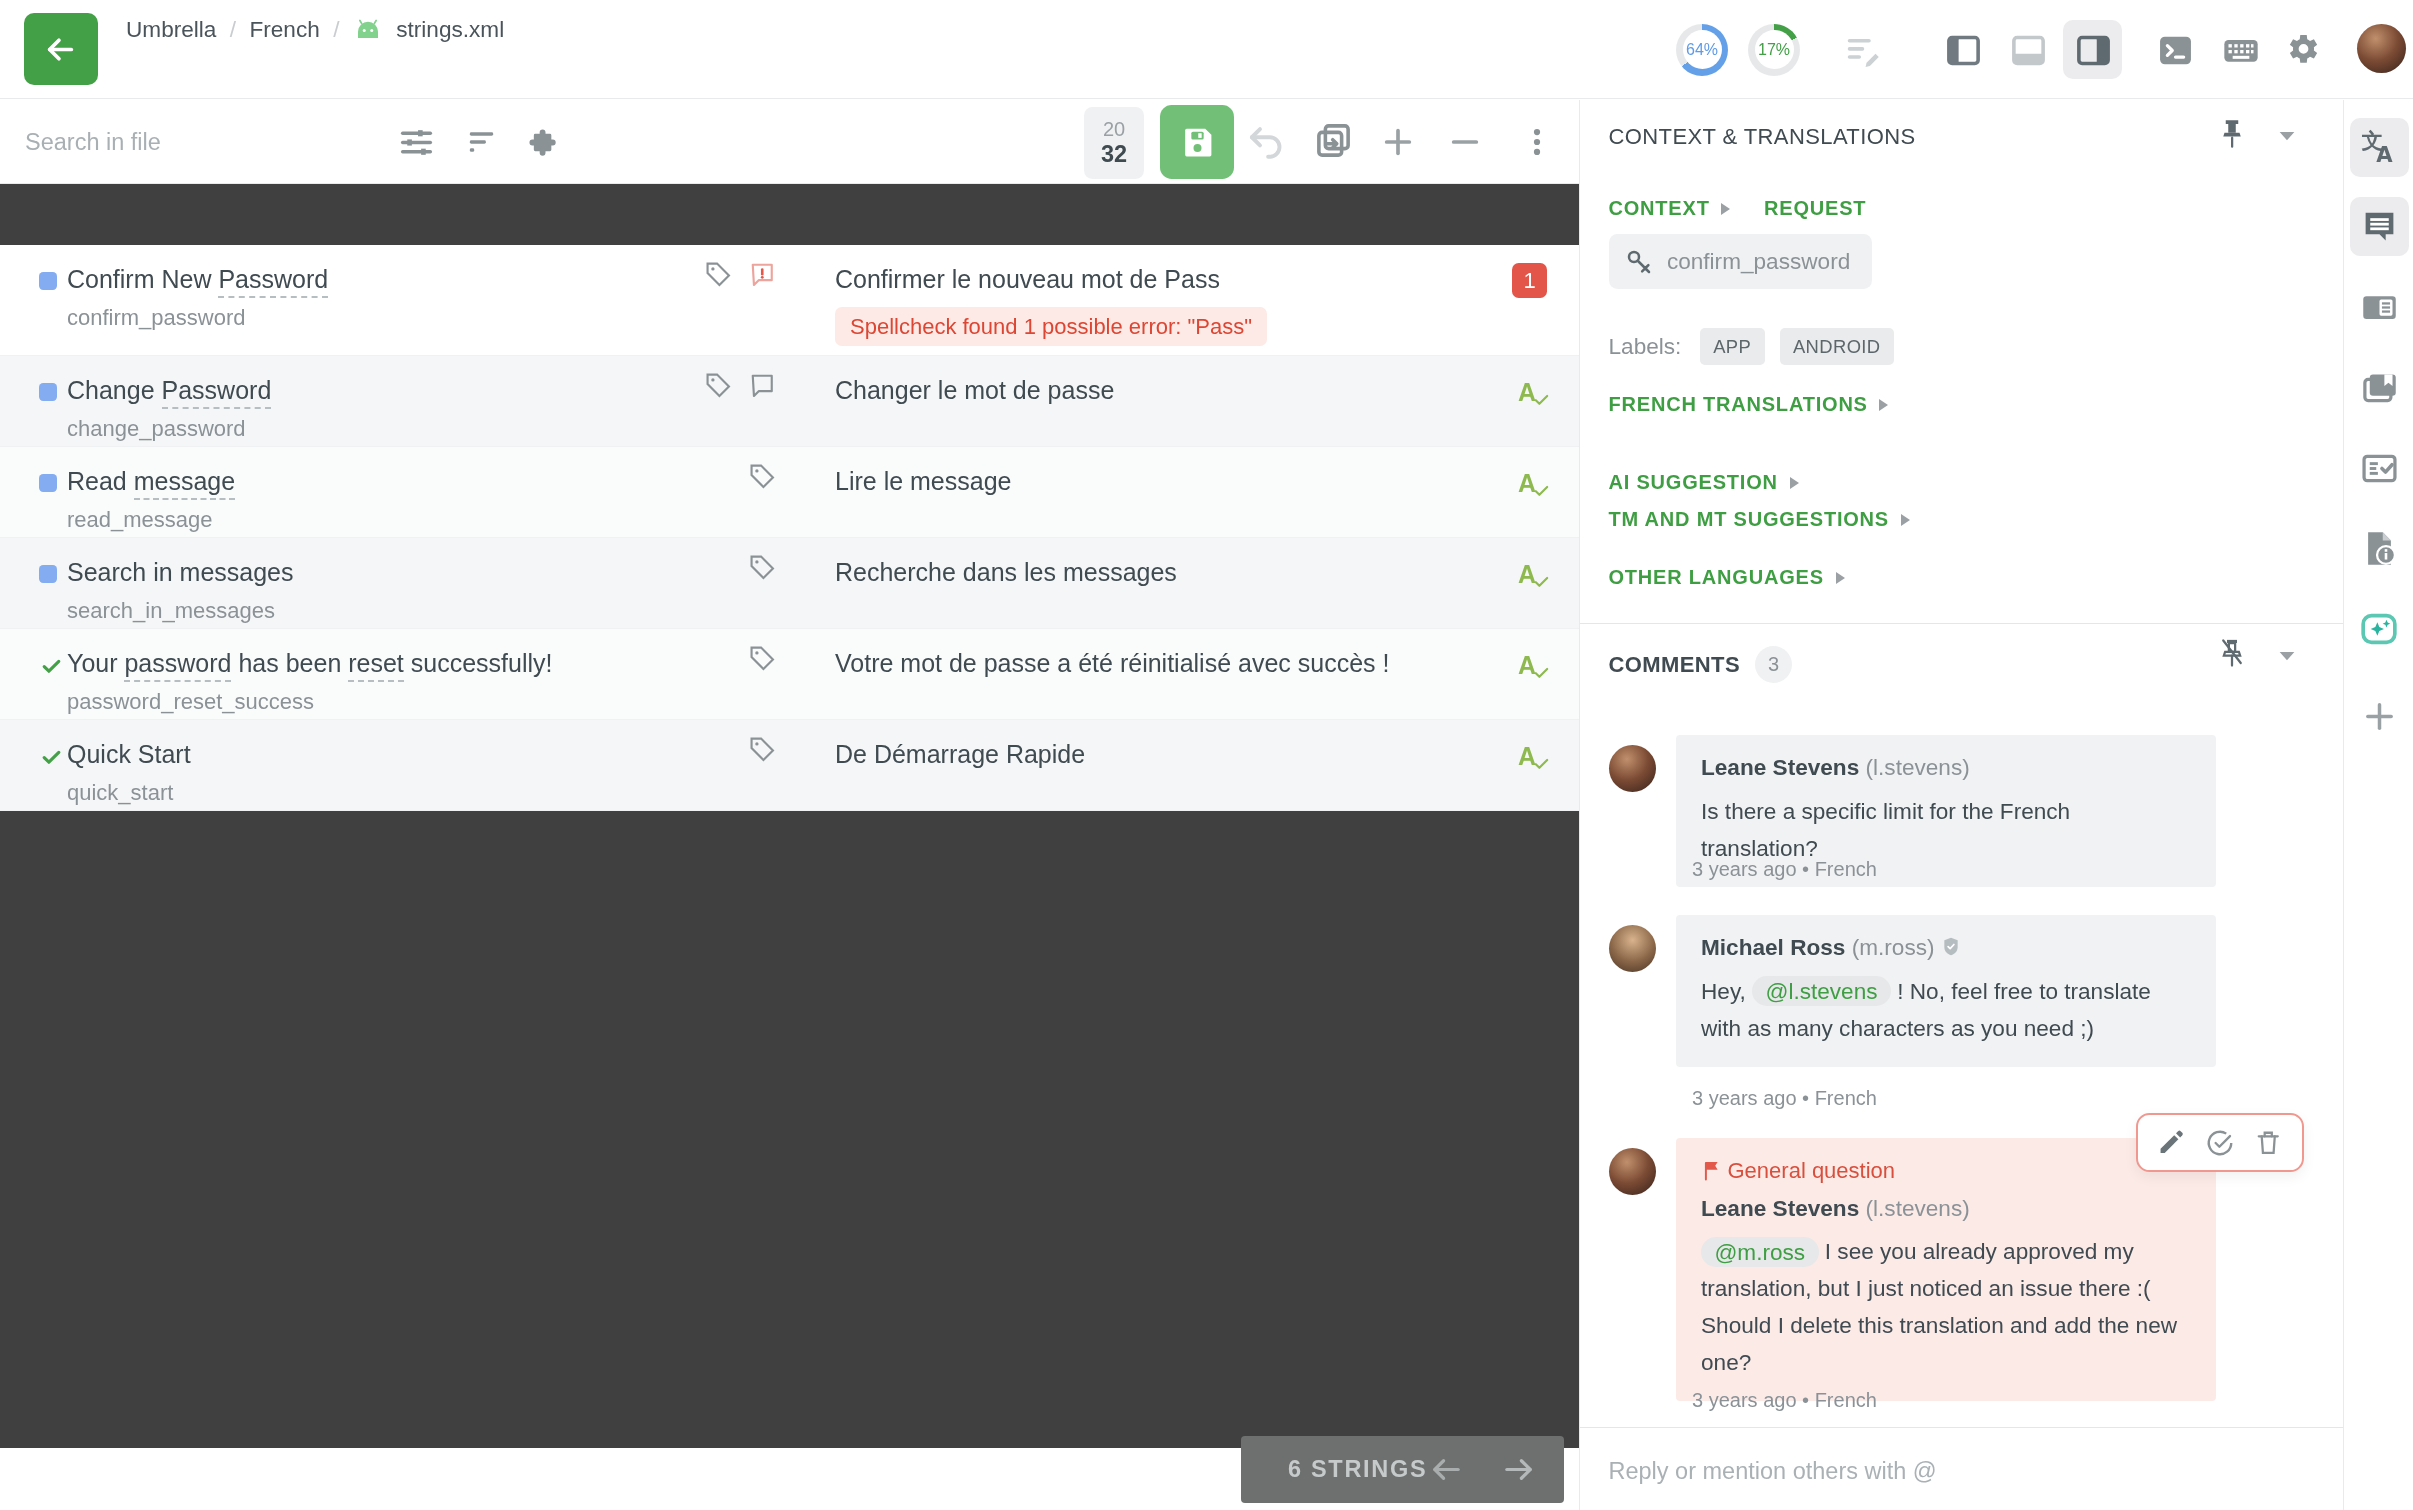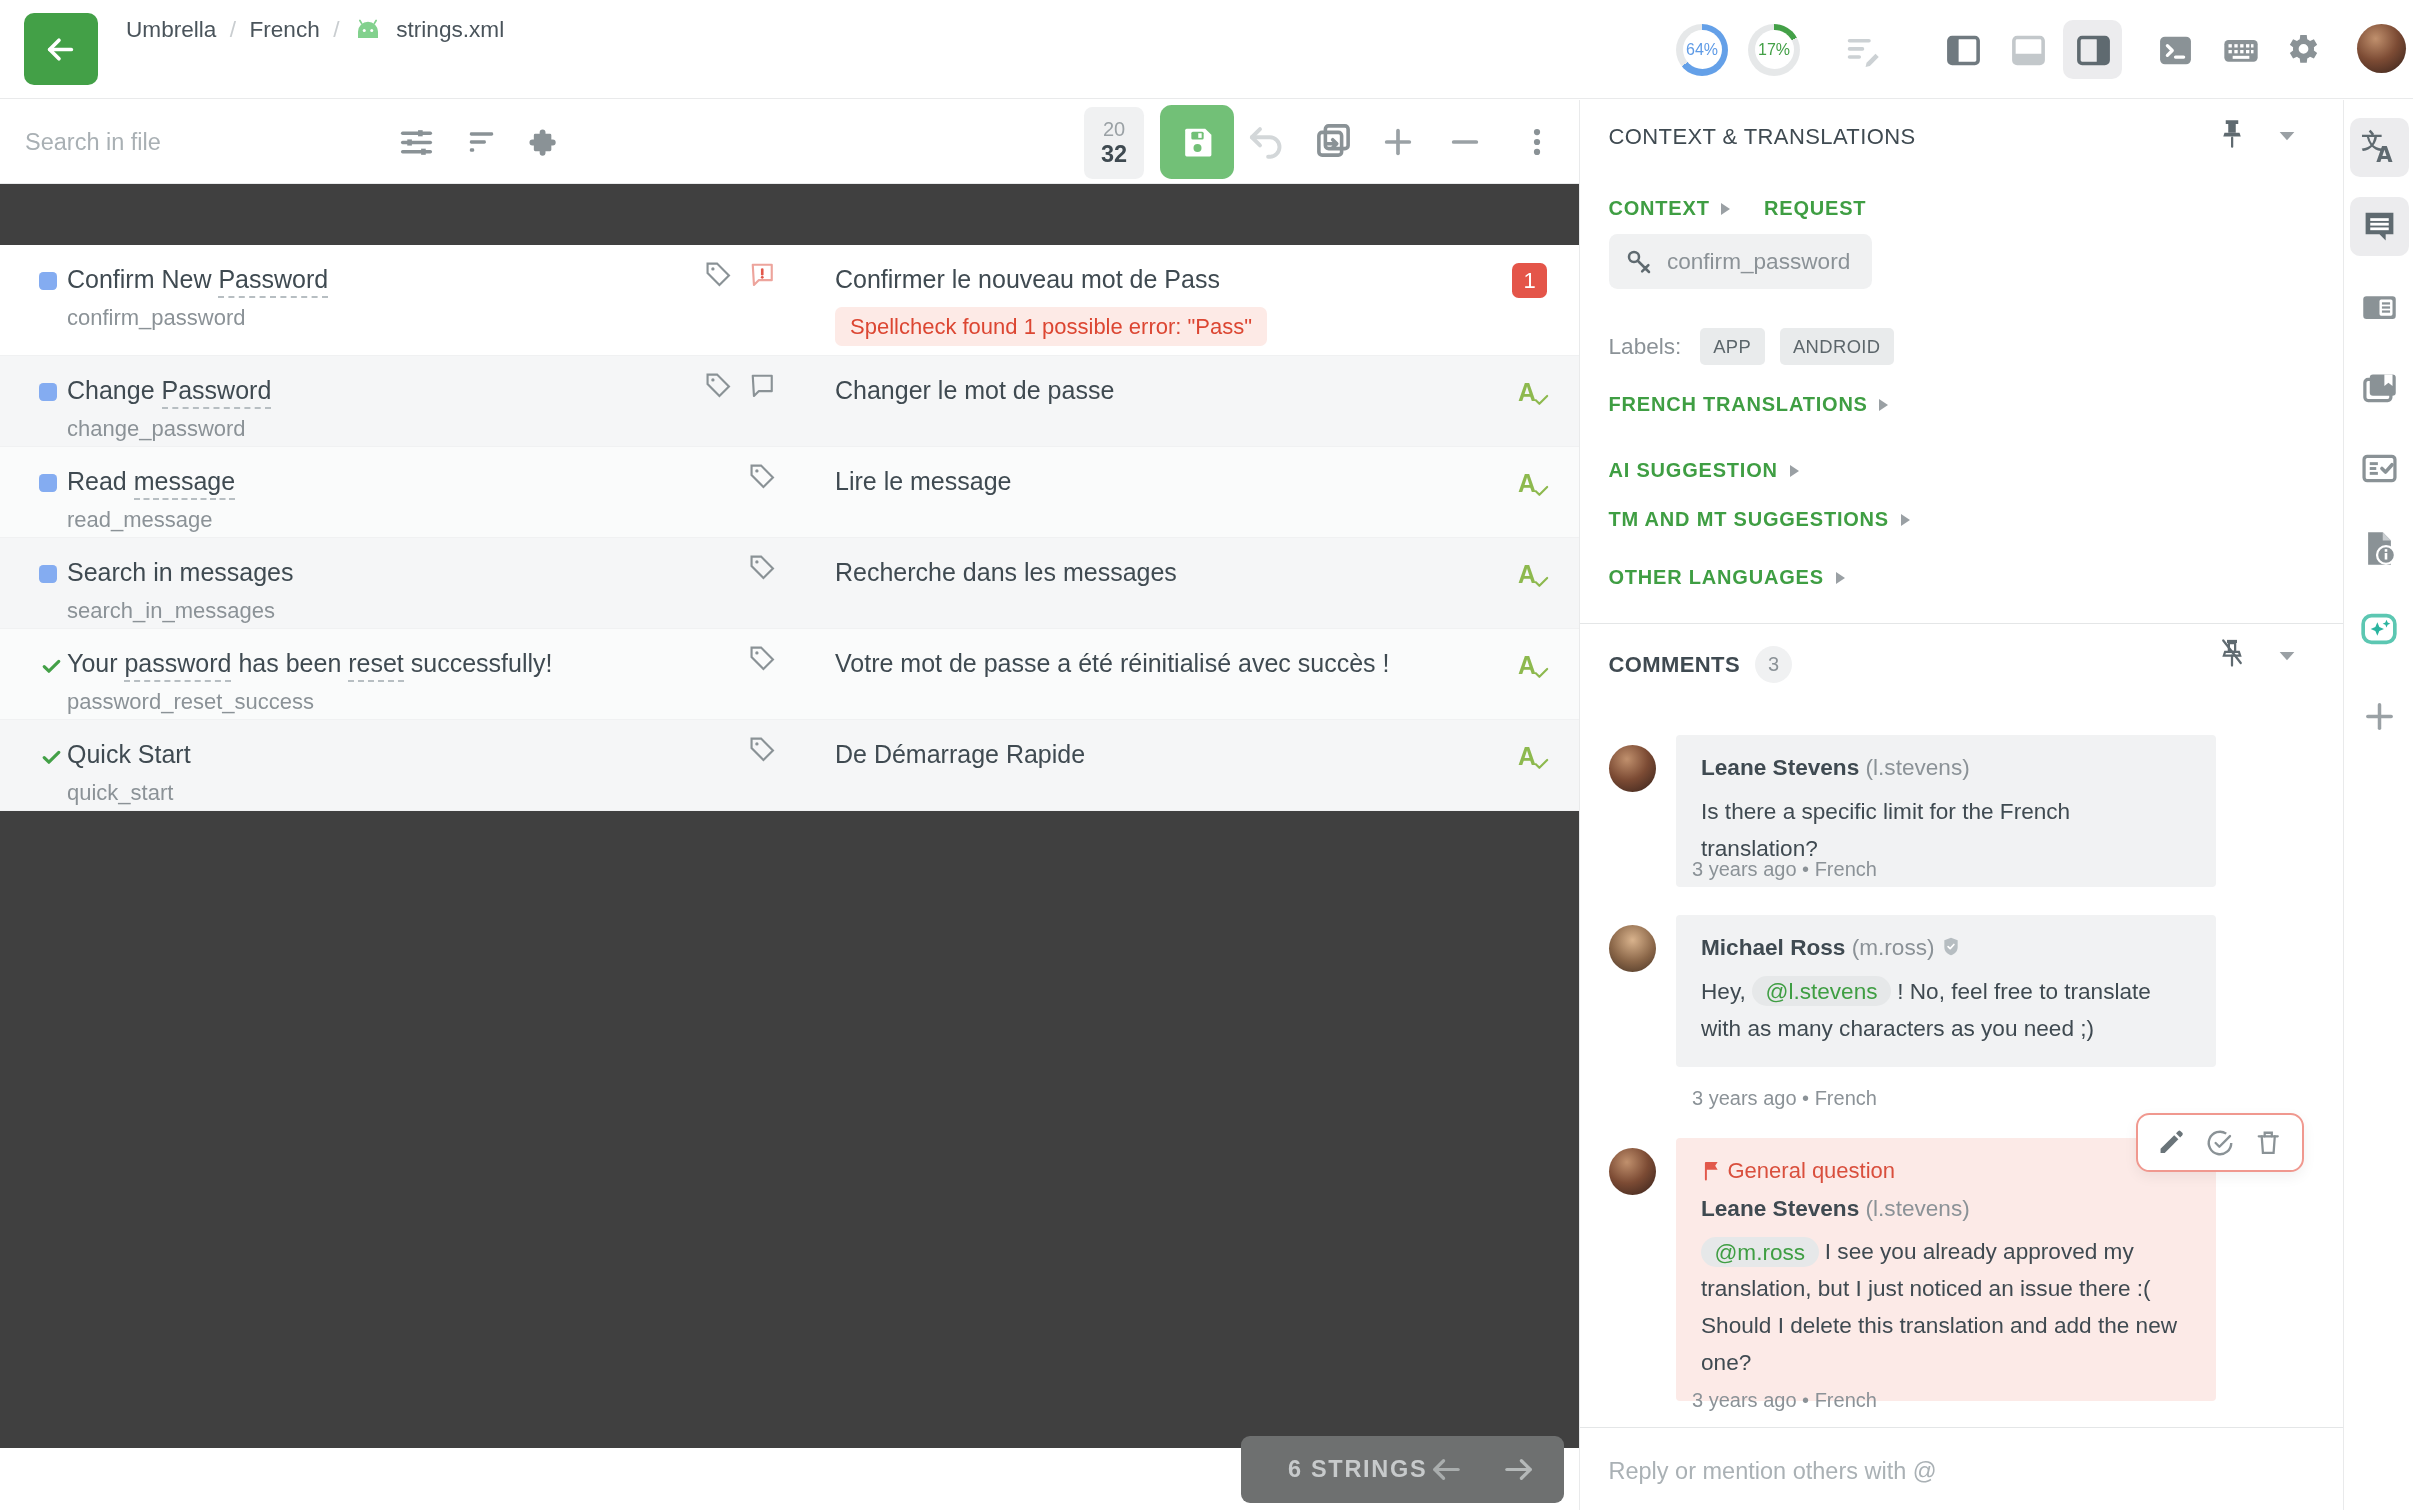--- a/index.html
+++ b/index.html
@@ -52,21 +52,21 @@
   .src-text{position:absolute;left:67px;top:20px;font-size:25px;color:var(--ink);white-space:nowrap;}
   .src-text .dashed{border-bottom:2.5px dashed #b7bec2;padding-bottom:2.5px;}
   .key-text{position:absolute;left:67px;top:60px;font-size:22px;color:var(--gray);}
   .row-icons{position:absolute;left:704px;top:15px;display:flex;gap:15px;}
   .tr-text{position:absolute;left:835px;top:20px;font-size:25px;color:var(--ink);white-space:nowrap;}
   .badge-red{position:absolute;left:1512px;top:18.4px;min-width:35px;height:35px;border-radius:6.7px;background:#e45549;color:#fff;font-size:22px;display:flex;align-items:center;justify-content:center;}
   .spell-pill{position:absolute;left:835px;top:62px;background:#fdeae6;color:#dc4632;font-size:22px;padding:6.7px 15px;border-radius:6.7px;white-space:nowrap;}
   .acheck{position:absolute;left:1518px;top:22px;width:39px;height:39px;color:#8db94e;font-size:25px;font-weight:bold;display:flex;align-items:flex-start;}
   .acheck svg{margin-top:13.4px;margin-left:-3.4px;}
 
-  .strings-btn{position:absolute;left:1241px;top:1336px;width:323px;height:67px;border-radius:9px;background:#6e7070;display:flex;align-items:center;cursor:pointer;}
+  .strings-btn{position:absolute;left:1241px;top:1336px;width:323px;height:67px;border-radius:4px;background:#6e7070;display:flex;align-items:center;cursor:pointer;}
   .strings-btn .lbl{margin-left:47px;font-size:23.5px;font-weight:bold;letter-spacing:1.7px;color:#c7cacb;}
   .strings-btn .nav{position:absolute;right:28.5px;display:flex;gap:37px;}
 
   
   .panel{position:absolute;left:1579px;top:100px;width:764px;height:1410px;background:#fff;border-left:0.8px solid var(--border);}
   .p-title{position:absolute;left:28.5px;top:23.5px;font-size:22px;font-weight:normal;letter-spacing:0.4px;color:var(--ink);}
   .p-pin{position:absolute;left:637px;top:17px;cursor:pointer;}
   .p-chev{position:absolute;left:696px;top:28.5px;cursor:pointer;}
   .tabs{position:absolute;left:28.5px;top:97px;display:flex;align-items:center;gap:11.7px;}
   .glink{font-size:20px;font-weight:bold;letter-spacing:0.8px;color:var(--green-link);cursor:pointer;}
@@ -433,21 +433,21 @@
     <div class="labels-row">
       <span class="lab">Labels:</span>
       <span class="pill">APP</span>
       <span class="pill">ANDROID</span>
     </div>
 
     <div class="sec-link" style="top:293px;">
       <span class="glink">FRENCH TRANSLATIONS</span>
         <span class="chev-r"></span>
     </div>
-    <div class="sec-link" style="top:359px;">
+    <div class="sec-link" style="top:371px;">
       <span class="glink">AI SUGGESTION</span>
         <span class="chev-r"></span>
     </div>
     <div class="sec-link" style="top:408px;">
       <span class="glink">TM AND MT SUGGESTIONS</span>
         <span class="chev-r"></span>
     </div>
     <div class="sec-link" style="top:466px;">
       <span class="glink">OTHER LANGUAGES</span>
         <span class="chev-r"></span>

